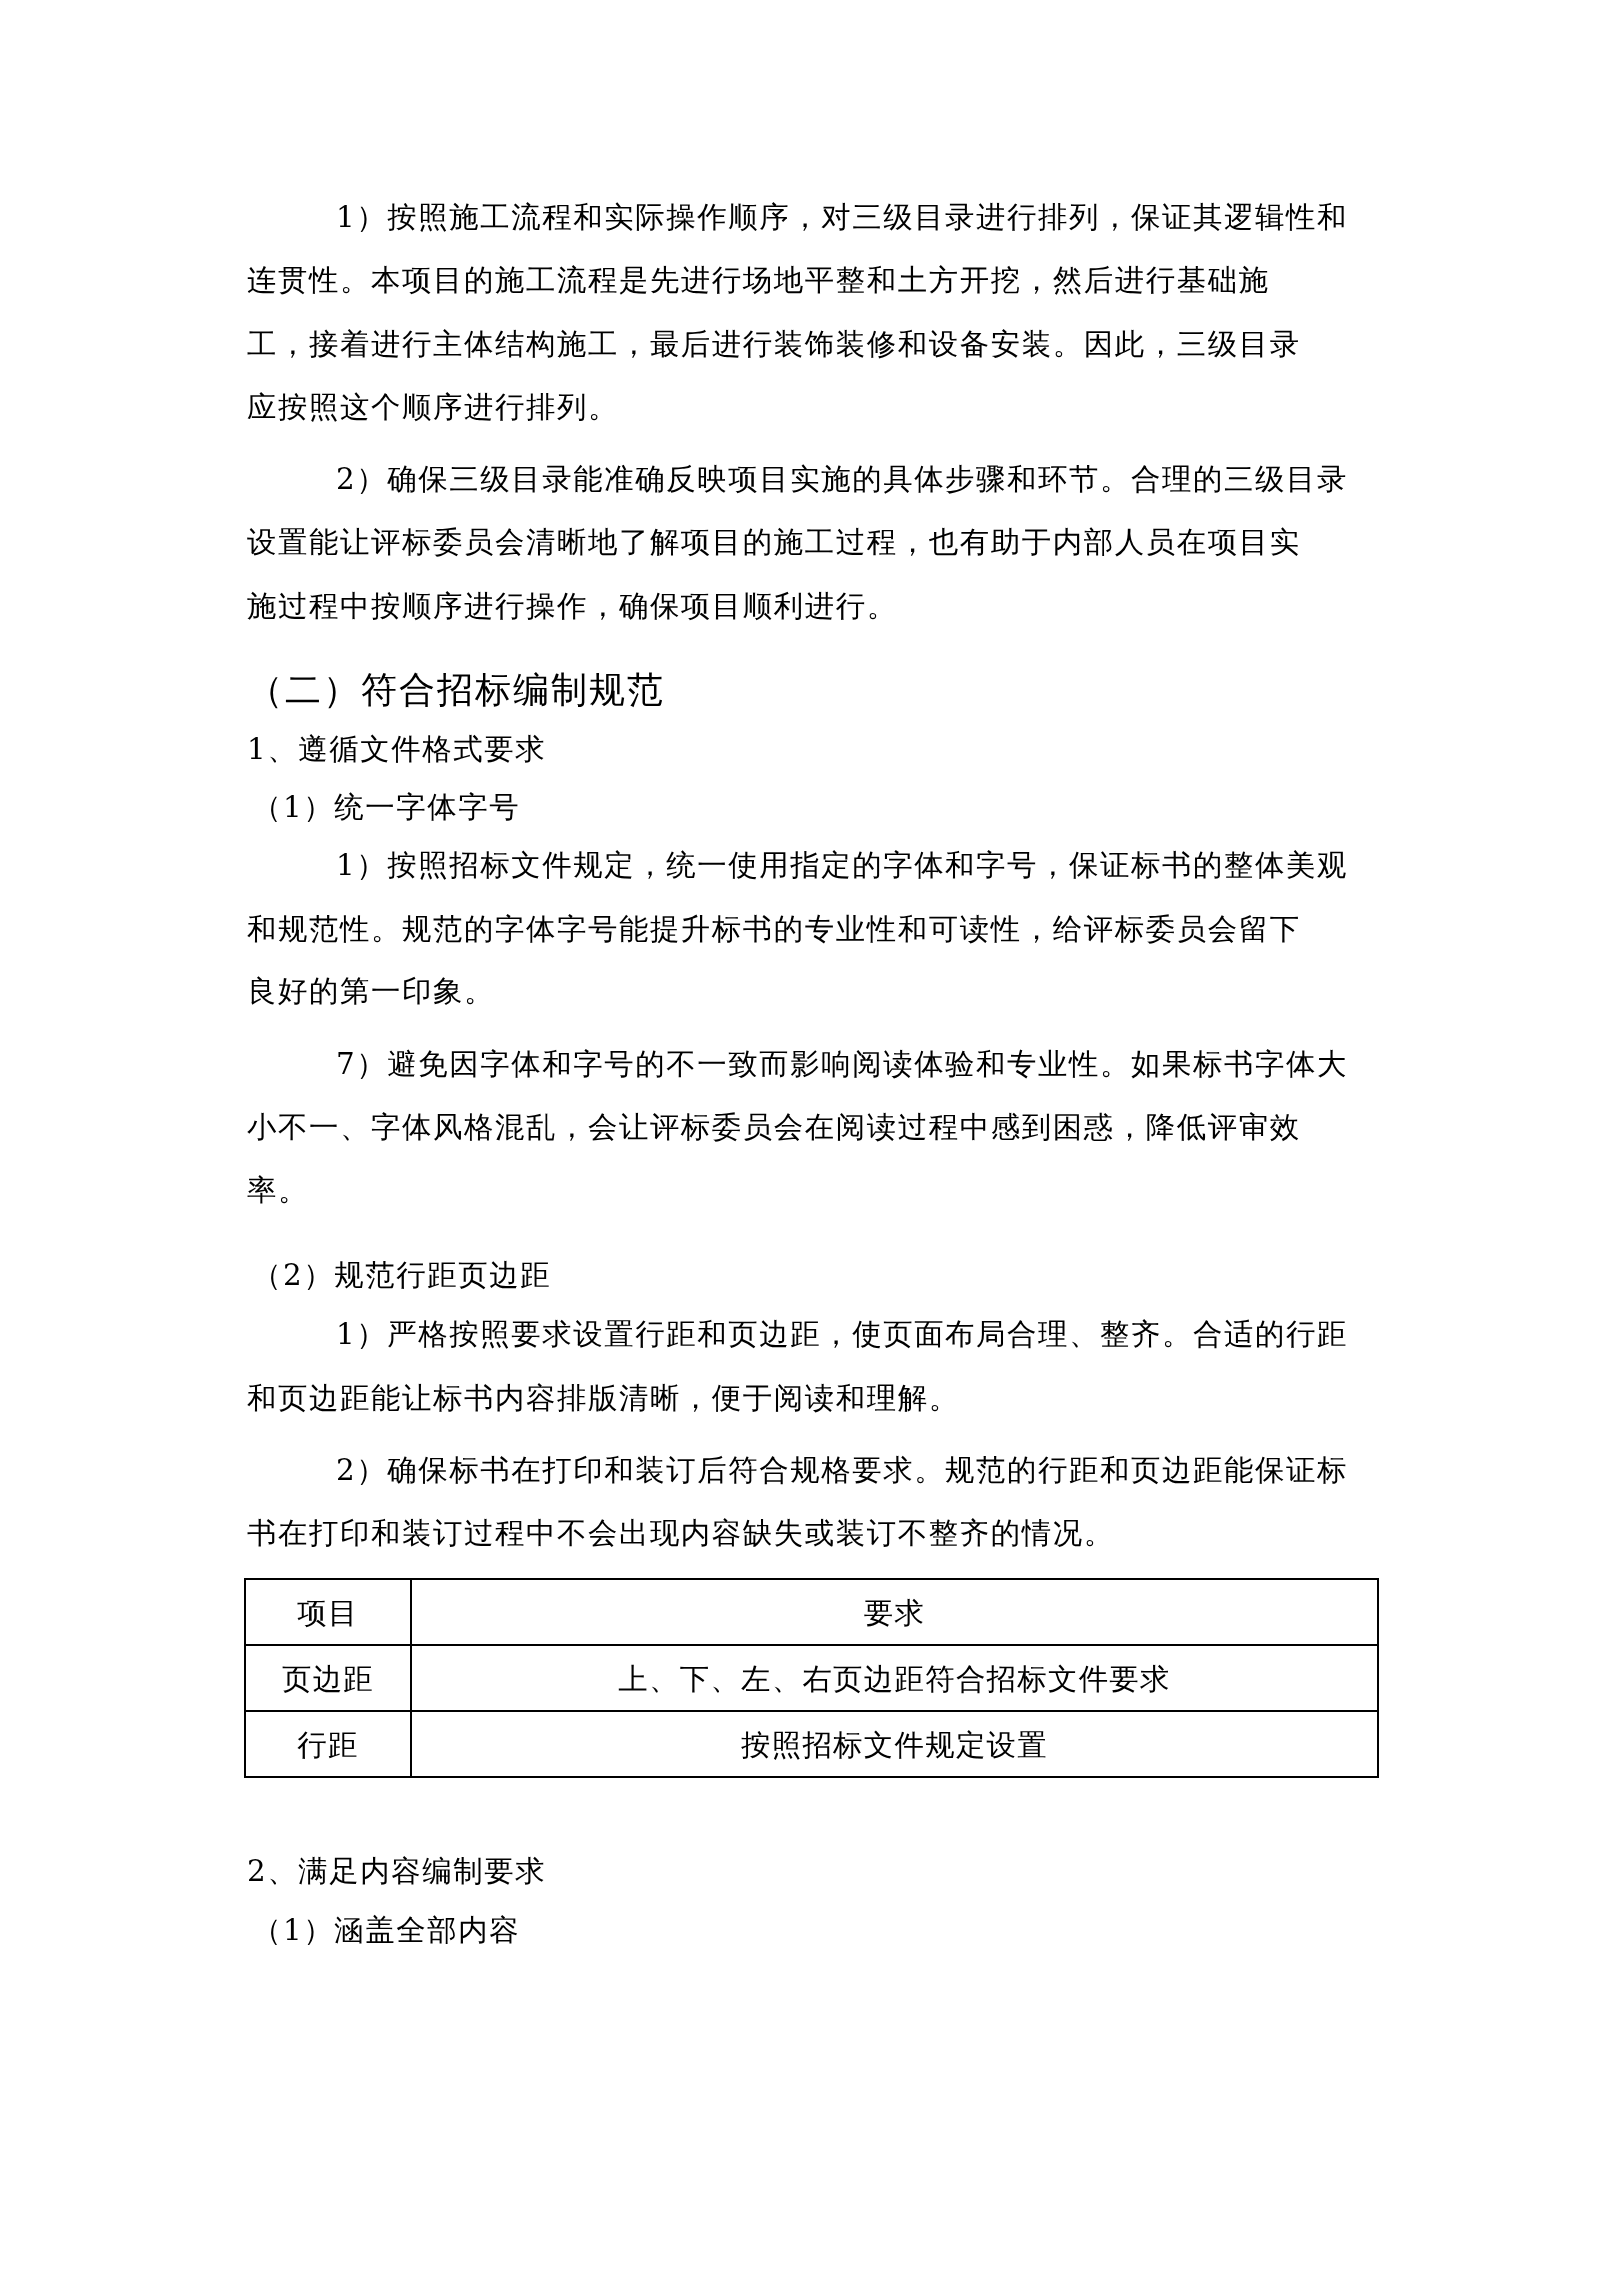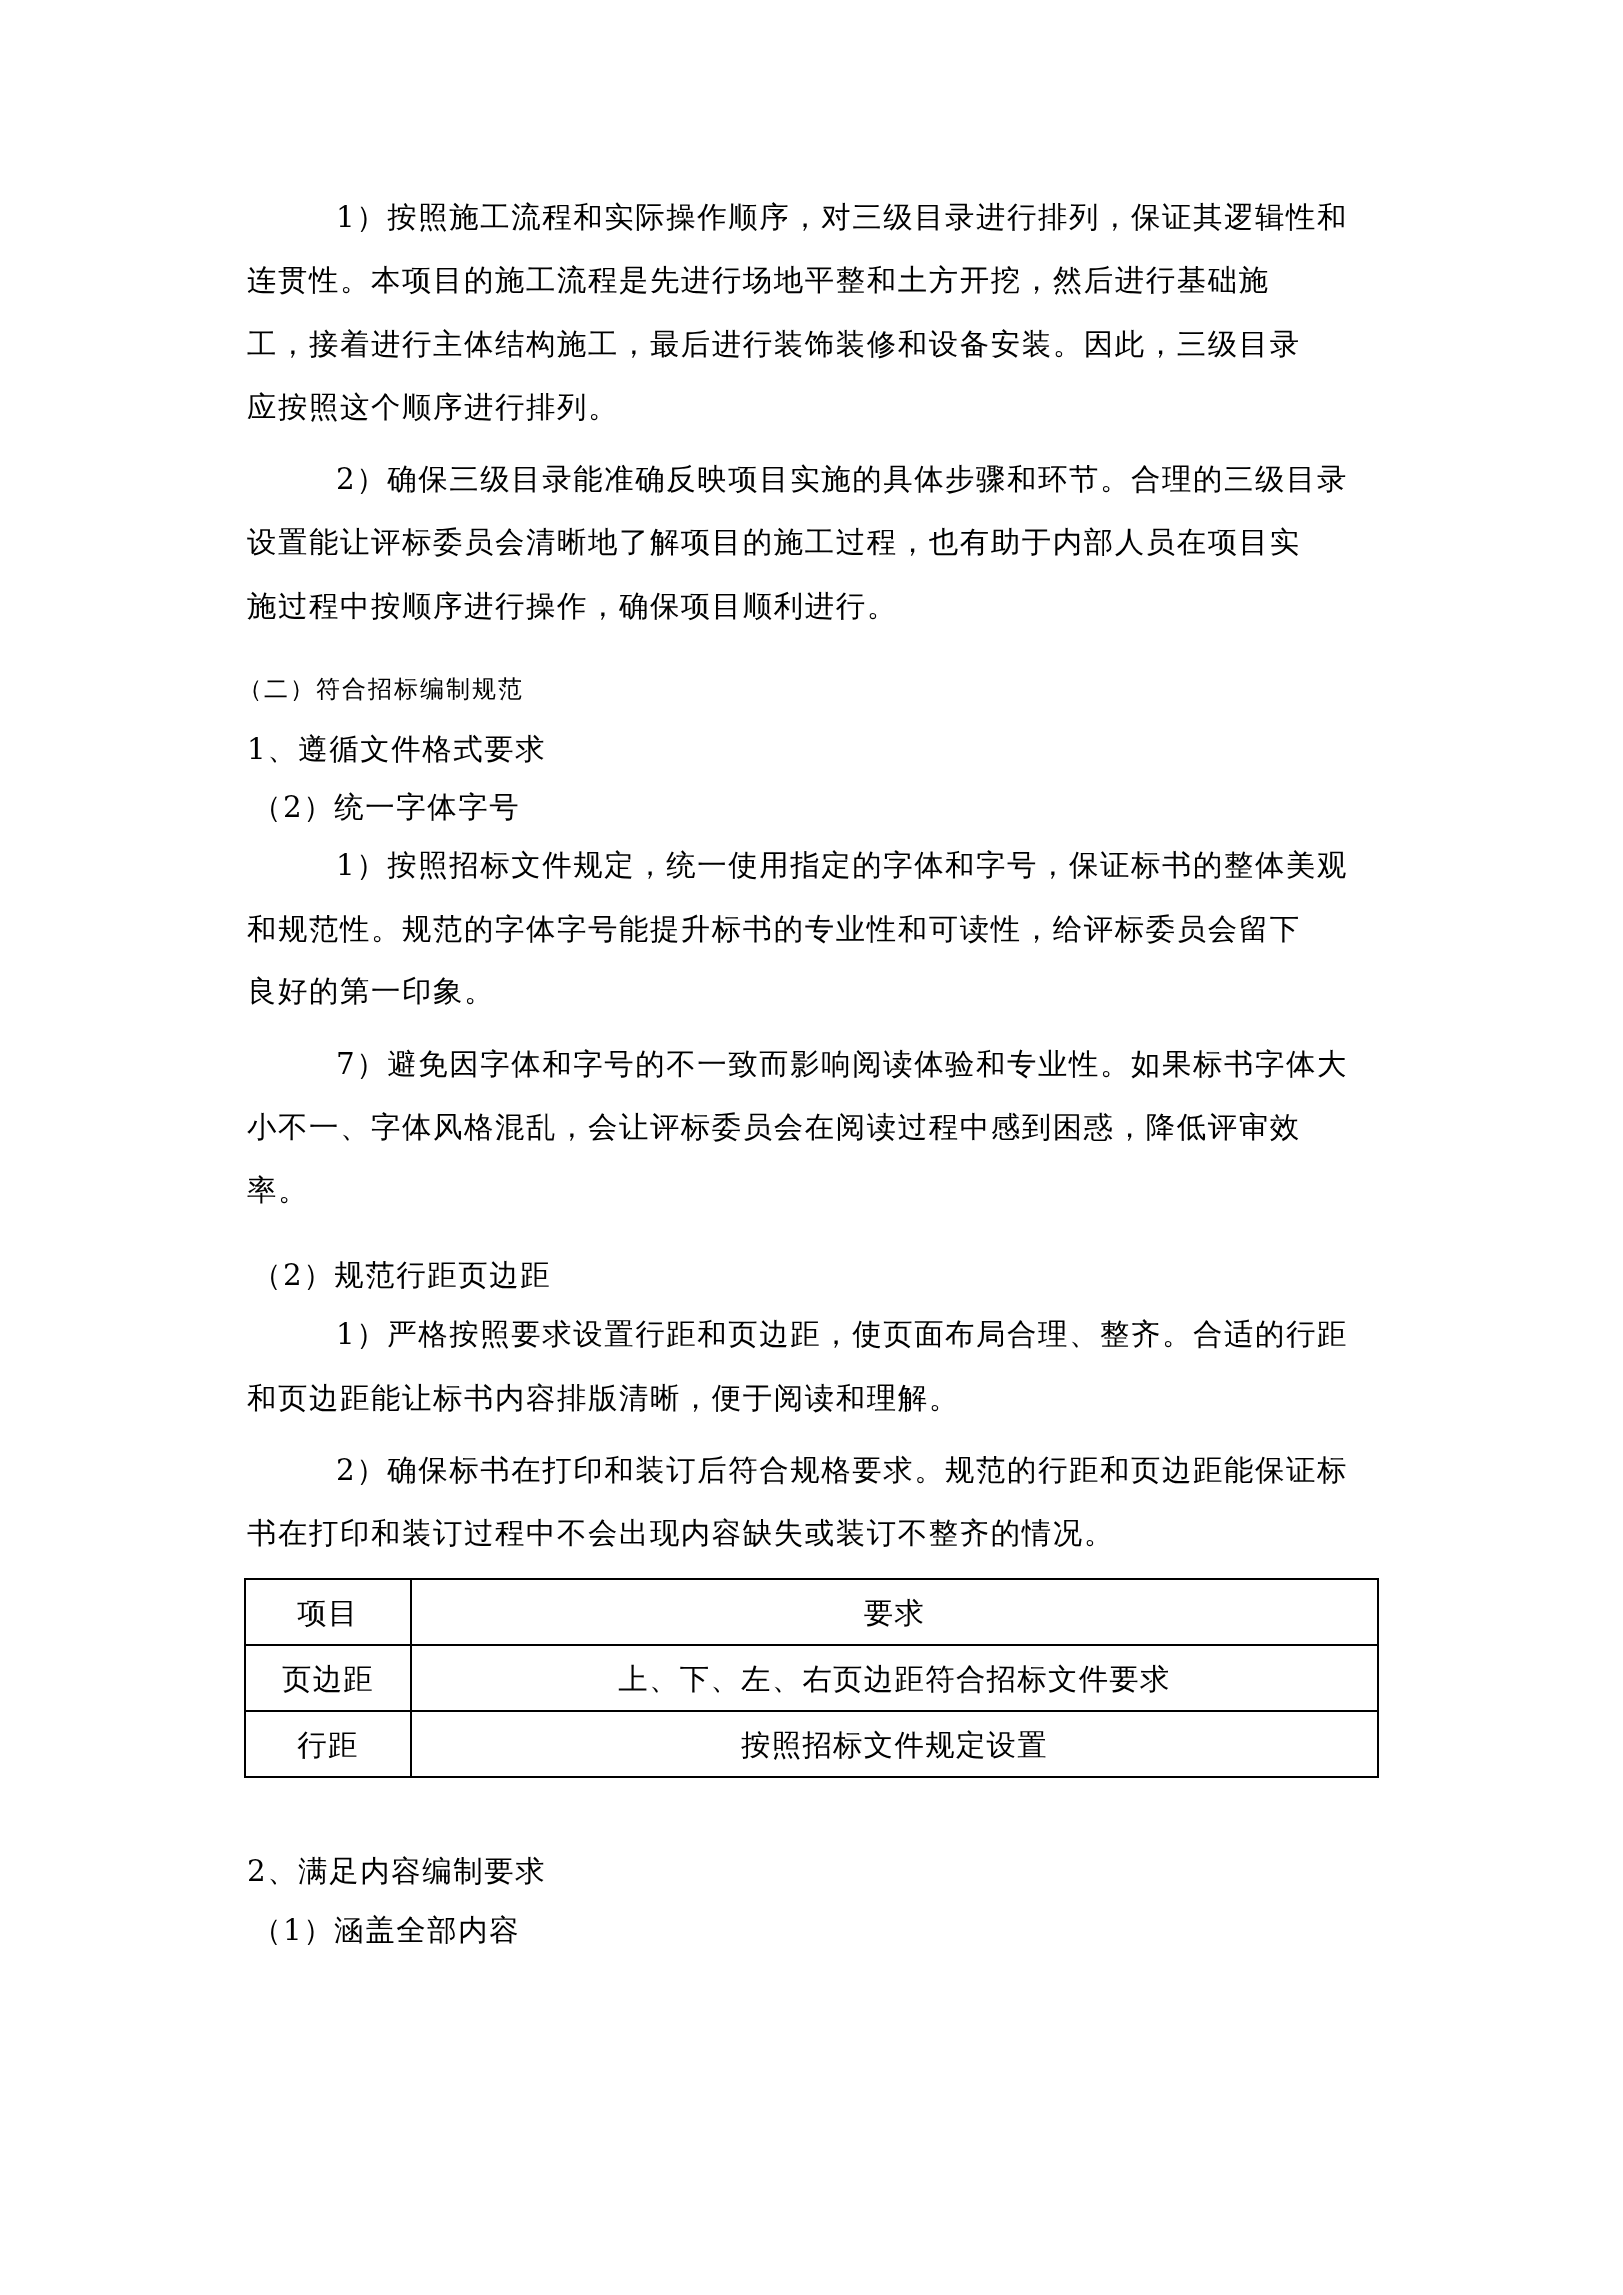--- a/index.html
+++ b/index.html
@@ -1,20 +1,20 @@
 <!DOCTYPE html>
 <html style="font-size:10.5px"><head>
 <meta charset="utf-8">
 <style>
   html, body { margin:0; padding:0; background:#ffffff; }
   body { width:1623px; height:2295px; position:relative; overflow:hidden;
          font-family:"DejaVu Serif","Liberation Serif",serif; color:#000; }
   .ln { position:absolute; left:247px; font-size:29.4px; line-height:39px; white-space:nowrap; letter-spacing:1.6px; }
   .ind { left:308px;margin-left:28px; }
-  .h2 { font-size:24px; left:238px; letter-spacing:2px; }
+  .h2 { font-size:36px; left:247px; letter-spacing:2px; }
   .h3 { left:247px;text-align:right; }
   .h4 { left:252px; }
   table.req { position:absolute; left:244px; top:1578px; width:1135px; border-collapse:collapse; }
   table.req td { border:2px solid #000; font-size:29.4px; text-align:center; vertical-align:top;
                  padding-top:14.4px; height:66px; box-sizing:border-box; letter-spacing:1.3px; }
   table.req td.c1 { width:166px; border-right-width:1.3px; }
 </style>
 </head>
 <body>
 
@@ -23,21 +23,21 @@
   <div class="ln" style="top:261px">连贯性。本项目的施工流程是先进行场地平整和土方开挖，然后进行基础施</div>
   <div class="ln" style="top:325px">工，接着进行主体结构施工，最后进行装饰装修和设备安装。因此，三级目录</div>
   <div class="ln" style="top:388px">应按照这个顺序进行排列。</div>
 
   <div class="ln ind" style="top:460px">2）确保三级目录能准确反映项目实施的具体步骤和环节。合理的三级目录</div>
   <div class="ln" style="top:523px">设置能让评标委员会清晰地了解项目的施工过程，也有助于内部人员在项目实</div>
   <div class="ln" style="top:587px">施过程中按顺序进行操作，确保项目顺利进行。</div>
 
   <div class="ln h2" style="top:670px">（二）符合招标编制规范</div>
   <div class="ln h3" style="top:730px">1、遵循文件格式要求</div>
-  <div class="ln h4" style="top:788px">（2）统一字体字号</div>
+  <div class="ln h4" style="top:788px">（1）统一字体字号</div>
 
   <div class="ln ind" style="top:846px">1）按照招标文件规定，统一使用指定的字体和字号，保证标书的整体美观</div>
   <div class="ln" style="top:910px">和规范性。规范的字体字号能提升标书的专业性和可读性，给评标委员会留下</div>
   <div class="ln" style="top:972px">良好的第一印象。</div>
 
   <div class="ln ind" style="top:1045px">7）避免因字体和字号的不一致而影响阅读体验和专业性。如果标书字体大</div>
   <div class="ln" style="top:1108px">小不一、字体风格混乱，会让评标委员会在阅读过程中感到困惑，降低评审效</div>
   <div class="ln" style="top:1171px">率。</div>
 
   <div class="ln h4" style="top:1256px">（2）规范行距页边距</div>

